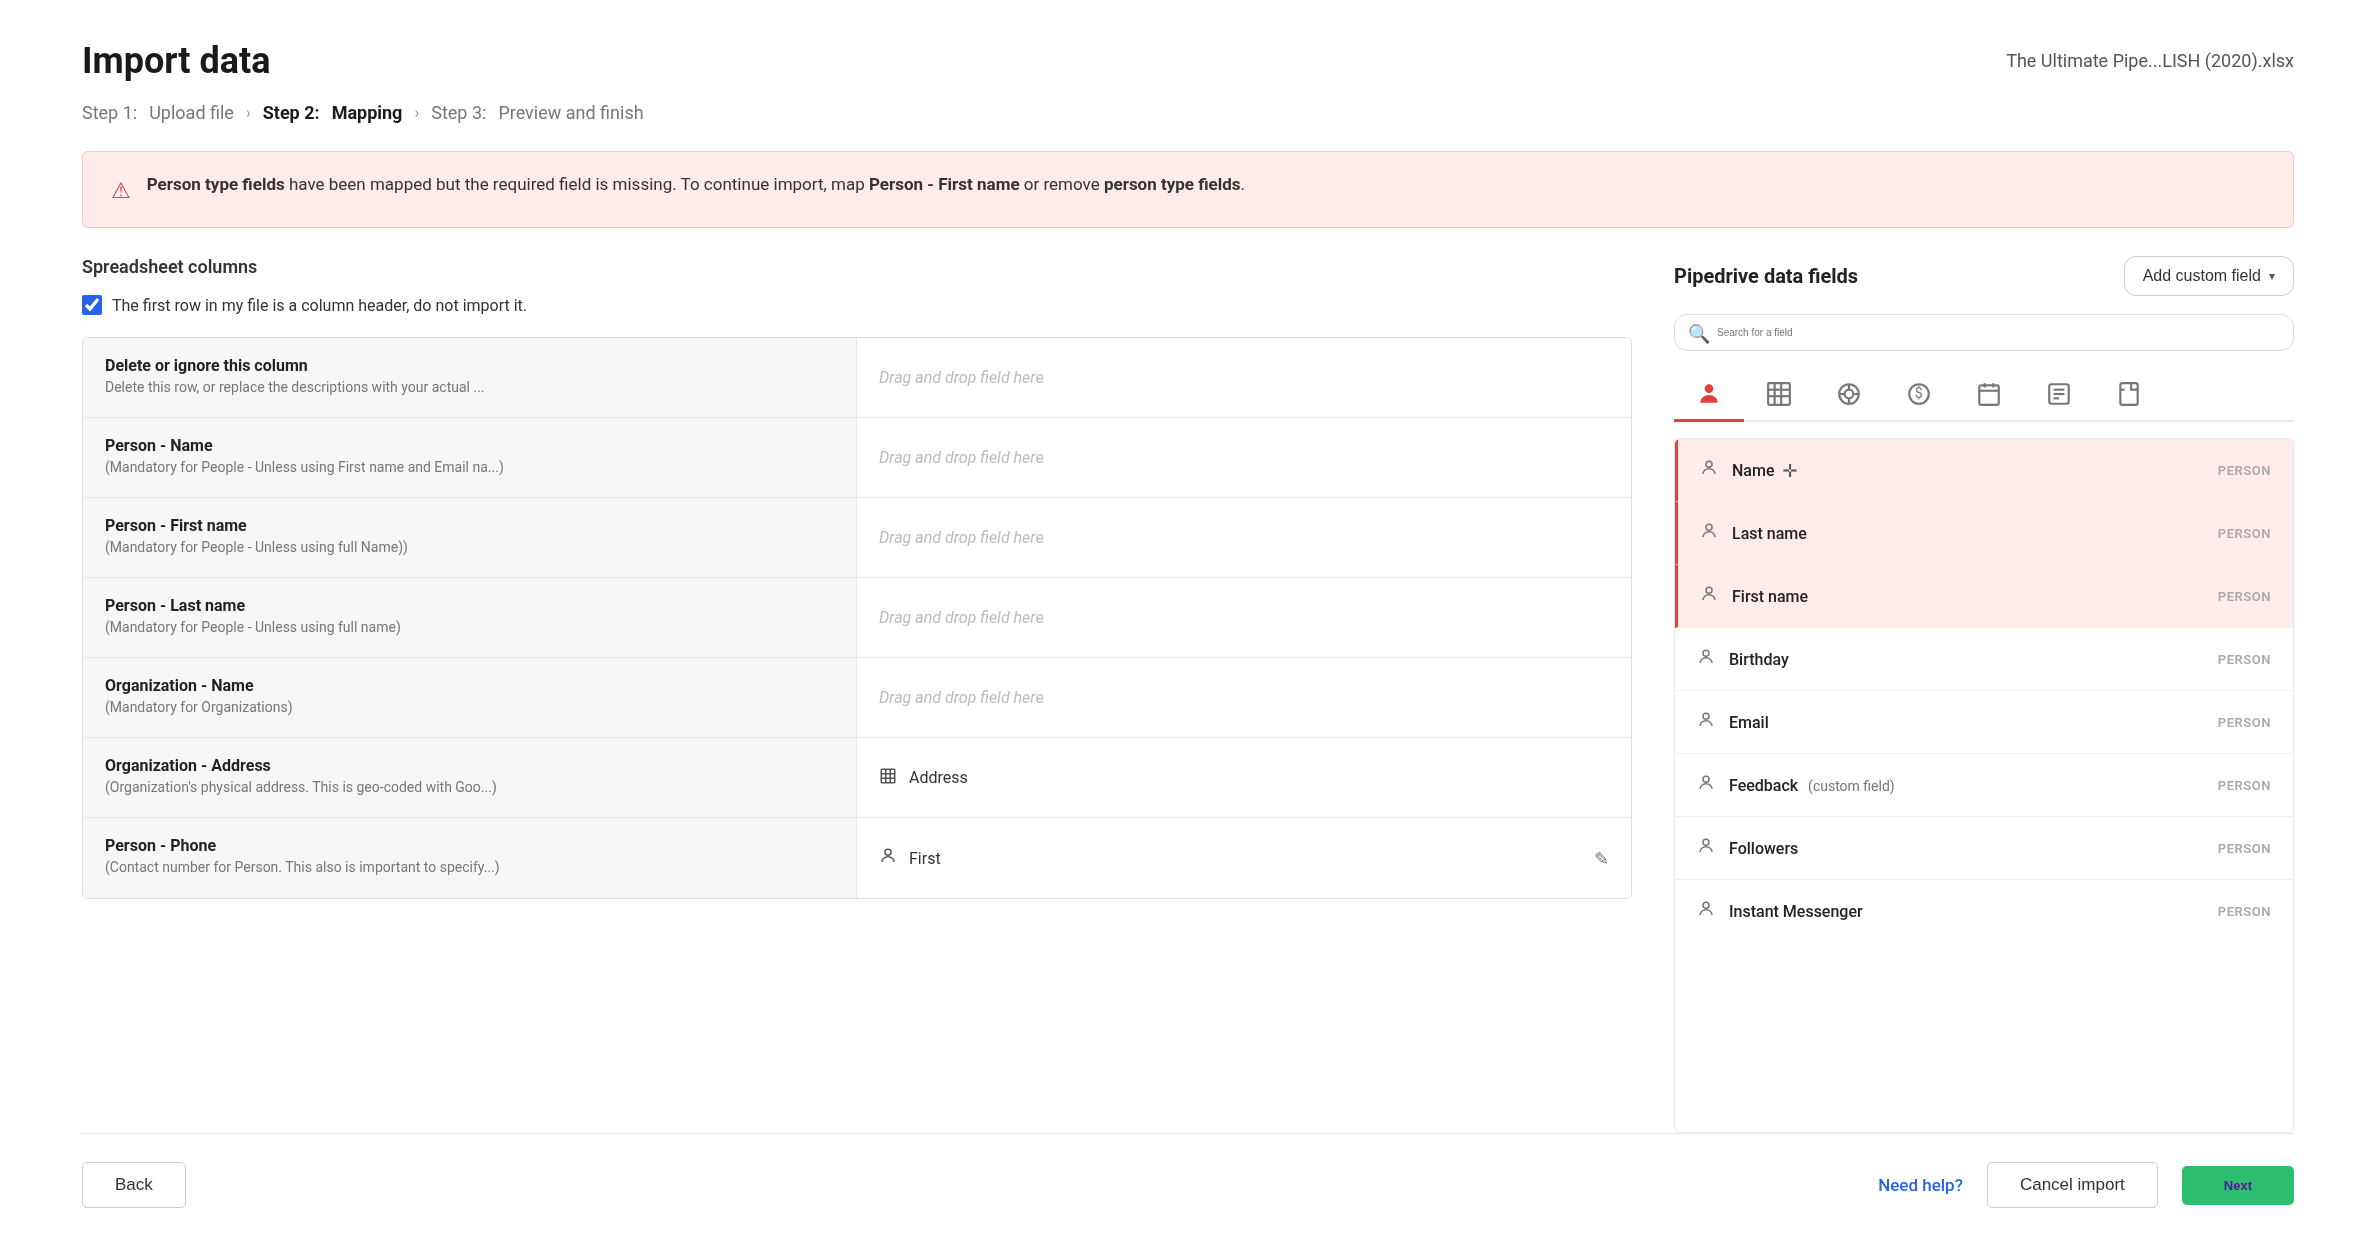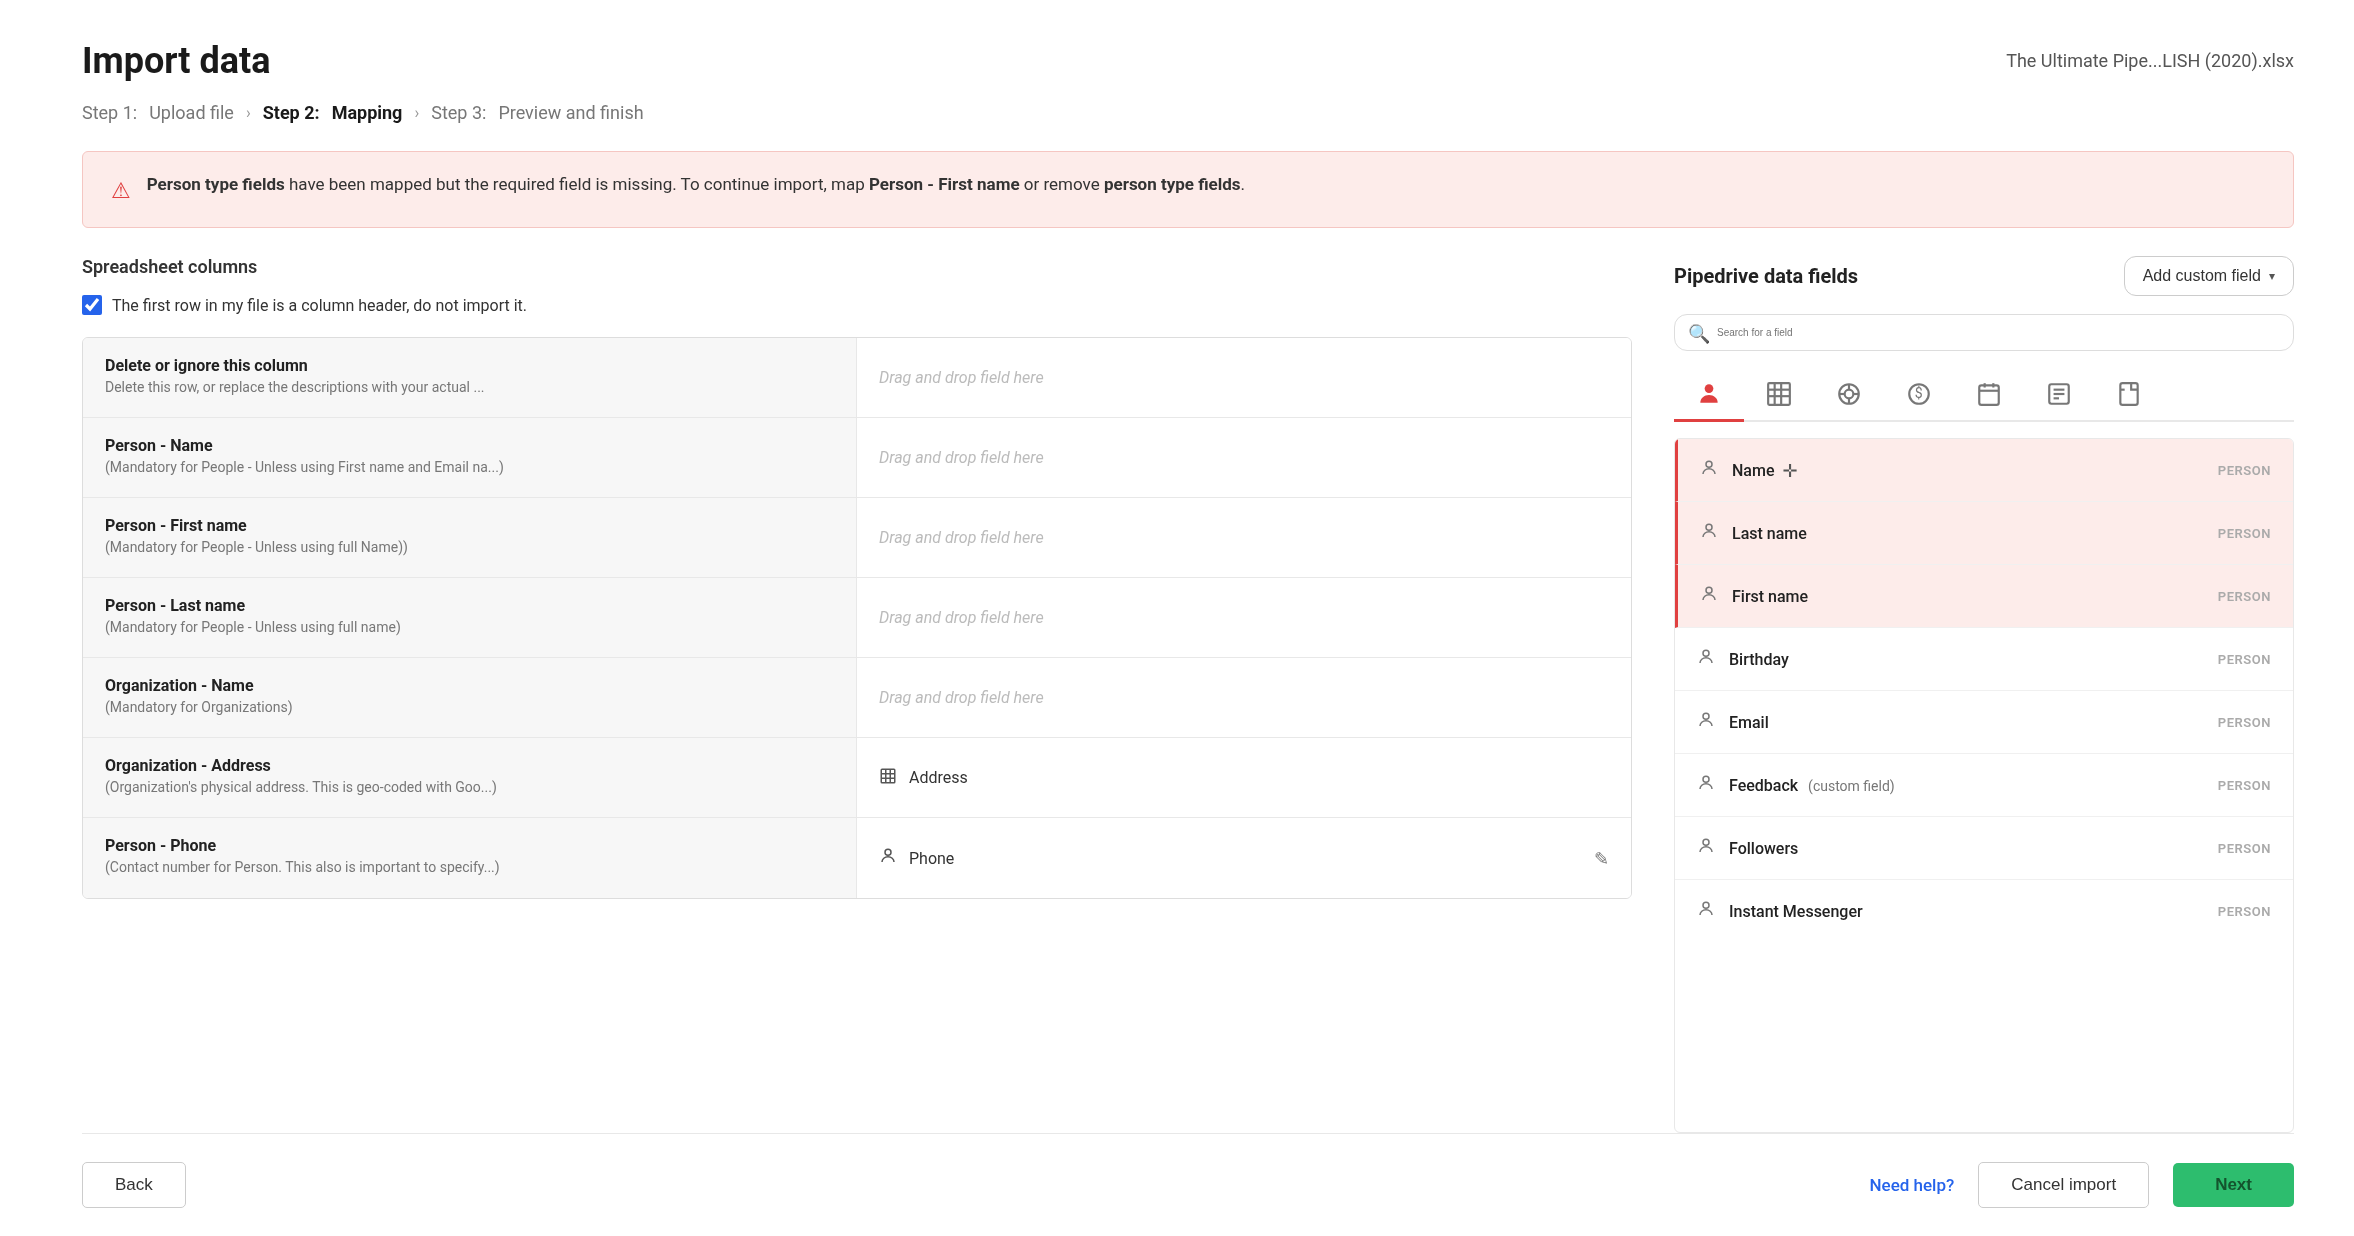--- a/index.html
+++ b/index.html
@@ -371,24 +371,24 @@
       font-size: 17px;
       background: #fff;
       cursor: pointer;
       color: #333;
     }
 
     .next-btn {
       border: none;
       border-radius: 5px;
       padding: 12px 42px;
-      font-size: 17px;
+      font-size: 13px;
       background: #2dbd6e;
       cursor: pointer;
-      color: #14532d;
+      color: #4c1d95;
       font-weight: 600;
     }
   </style>
 </head>
 <body>
 
 <div class="page-wrapper">
 
   <div class="top-bar">
     <h1 class="page-title">Import data</h1>
@@ -498,21 +498,21 @@
             <div class="col-title">Person - Phone</div>
             <div class="col-sub">(Contact number for Person. This also is important to specify...)</div>
           </div>
           <div class="col-right has-value">
             <span class="field-icon">
               <svg width="18" height="18" viewBox="0 0 24 24" fill="none" stroke="#555" stroke-width="2">
                   <circle cx="12" cy="7" r="4"></circle>
                   <path d="M4 20c0-4 3.6-7 8-7s8 3 8 7"></path>
                 </svg>
             </span>
-            <span>Phone</span>
+            <span>First</span>
             <span class="edit-icon">✎</span>
           </div>
         </div>
       </div>
     </div>
 
     <div class="right-panel">
       <div class="right-panel-header">
         <span class="pipedrive-fields-title">Pipedrive data fields</span>
         <button class="add-custom-btn">

